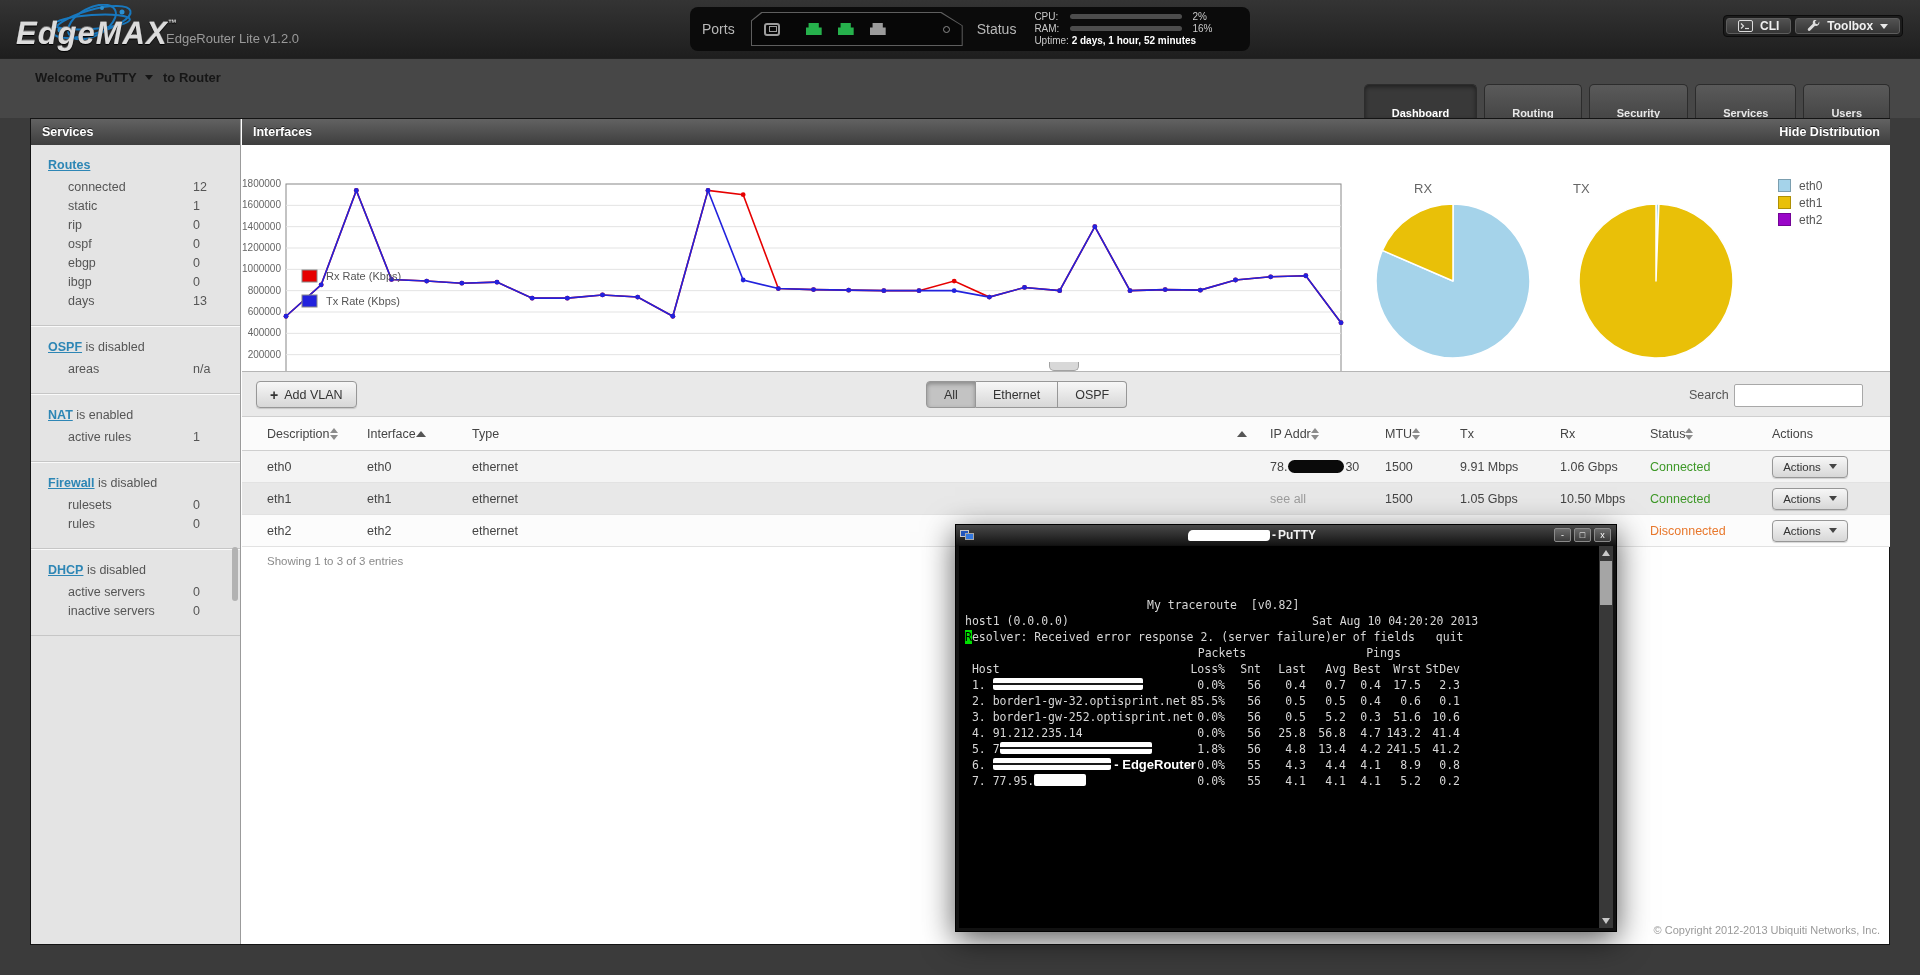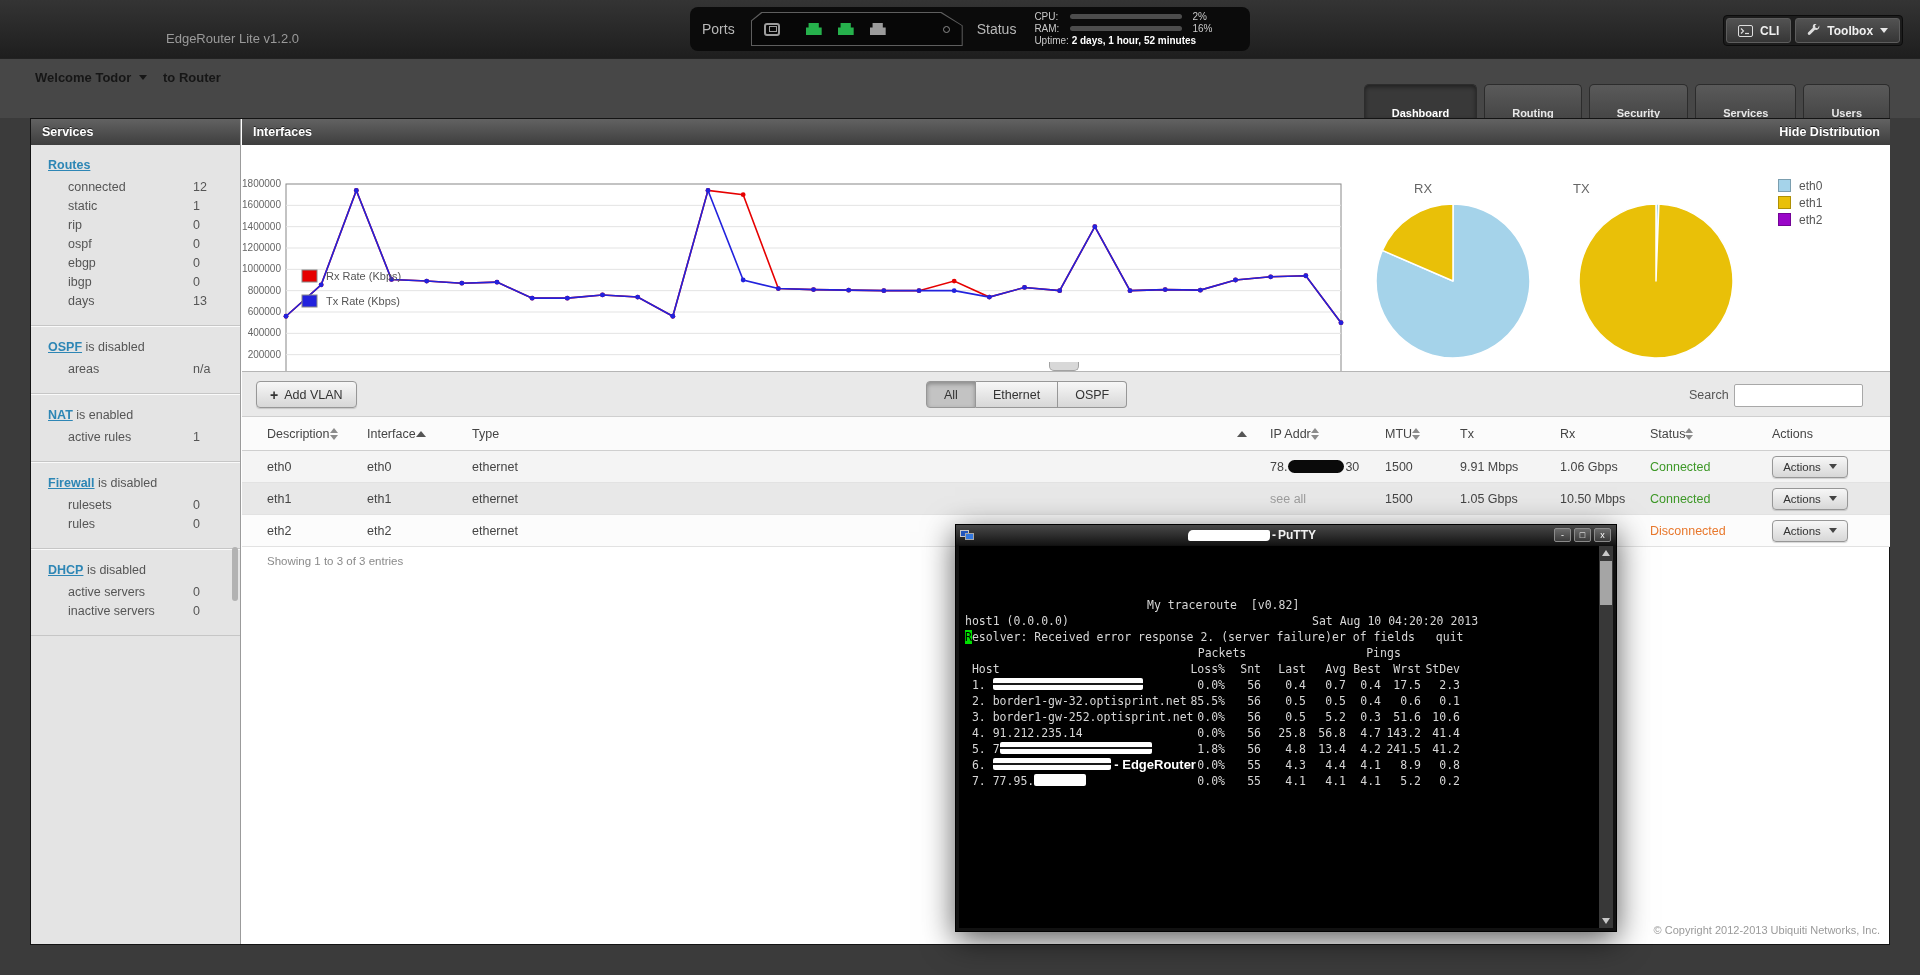--- a/index.html
+++ b/index.html
@@ -41,21 +41,21 @@
   .meter-row { display:flex; align-items:center; height:12px; }
   .meter-row .mlabel { width:36px; }
   .track { width:112px; height:5px; background:#4c4c4c; border-radius:3px; overflow:hidden; }
   .fill { height:5px; background:linear-gradient(180deg,#55b4e4,#2787bd); border-radius:3px; }
   .mpct { margin-left:10px; }
   .uptime-row { height:13px; margin-top:1px; white-space:nowrap; }
   .uptime-val { color:#fff; font-weight:bold; }
 
   .tb-buttons { position:absolute; left:1723px; top:15px; display:flex; gap:4px;
     background:#1c1c1c; border:1px solid #0c0c0c; border-radius:4px; padding:2px; }
-  .tb-btn { height:25px; display:flex; align-items:center; gap:7px; padding:0 11px;
+  .tb-btn { height:16px; display:flex; align-items:center; gap:7px; padding:0 11px;
     background:linear-gradient(180deg,#525252,#363636); border:1px solid #5d5d5d;
     border-radius:3px; color:#f0f0f0; font-weight:bold; font-size:12px; cursor:pointer; }
   .caret-down { width:0; height:0; border-left:4px solid transparent;
     border-right:4px solid transparent; border-top:5px solid #e8e8e8; display:inline-block; }
 
   
   .navzone { position:absolute; left:0; top:58px; width:1920px; height:60px;
     background:#474747; border-top:1px solid #222; }
   .welcome { position:absolute; left:35px; top:11px; font-size:13px; font-weight:bold;
     color:#161616; display:flex; align-items:center; gap:8px; cursor:pointer; }
@@ -197,20 +197,35 @@
   .bb-alerts { left:66px; } .bb-system { left:146px; }
   .bb-box { position:absolute; left:1830px; top:5px; width:26px; height:18px; background:#c9c9c9;
     border:1px solid #7e7e7e; border-radius:2px; cursor:pointer; }
 </style>
 </head>
 <body>
 
 <div id="app">
 
   <div class="topbar">
+    <div class="logo-wrap">
+      <svg class="logo-swirl" width="120" height="46" viewBox="0 0 120 46">
+        <g fill="none" stroke="#1878be" stroke-width="2">
+          <ellipse cx="48" cy="18" rx="40" ry="12" transform="rotate(-16 48 18)"></ellipse>
+          <ellipse cx="48" cy="18" rx="38" ry="7" transform="rotate(-4 48 18)"></ellipse>
+          <ellipse cx="48" cy="18" rx="26" ry="14" transform="rotate(-28 48 18)"></ellipse>
+        </g>
+        <g fill="#2a8fd0">
+          <circle cx="16" cy="26" r="2.5"></circle>
+            <circle cx="78" cy="8" r="2.5"></circle>
+            <circle cx="58" cy="4" r="2"></circle>
+        </g>
+      </svg>
+      <div class="logo-text"><span>EdgeMAX</span><span class="logo-tm">™</span></div>
+    </div>
     <div class="topbar-subtitle">EdgeRouter Lite v1.2.0</div>
 
     <div class="ports-panel">
       <span class="panel-label ports-label">Ports</span>
       <div class="device">
         <div class="device-in">
           <span class="console-port"></span>
           <span id="port-leds" style="display:flex;">
               <span class="rj45" style="background: rgb(38, 177, 76);"></span>
               <span class="rj45" style="background: rgb(38, 177, 76);"></span>
@@ -252,21 +267,21 @@
             <path d="M12.2 1.6 a3.4 3.4 0 0 1-4.2 4.2 L3.2 10.6 a1.5 1.5 0 0 1-2.1-2.1 L5.9 3.7 a3.4 3.4 0 0 1 4.2-4.2 L8 1.6 l0.5 2.2 2.2 0.5 z" fill="#ddd"></path>
           </svg>
         <span>Toolbox</span>
         <span class="caret-down"></span>
       </div>
     </div>
   </div>
 
   <div class="navzone">
     <div class="welcome">
-      <span>Welcome Todor</span>
+      <span>Welcome PuTTY</span>
       <span class="caret-down"></span>
     </div>
     <div class="to-router">to Router</div>
     <div class="tabs" id="nav-tabs">
         <div class="tab active">Dashboard</div>
         <div class="tab">Routing</div>
         <div class="tab">Security</div>
         <div class="tab">Services</div>
         <div class="tab">Users</div>
       </div>

